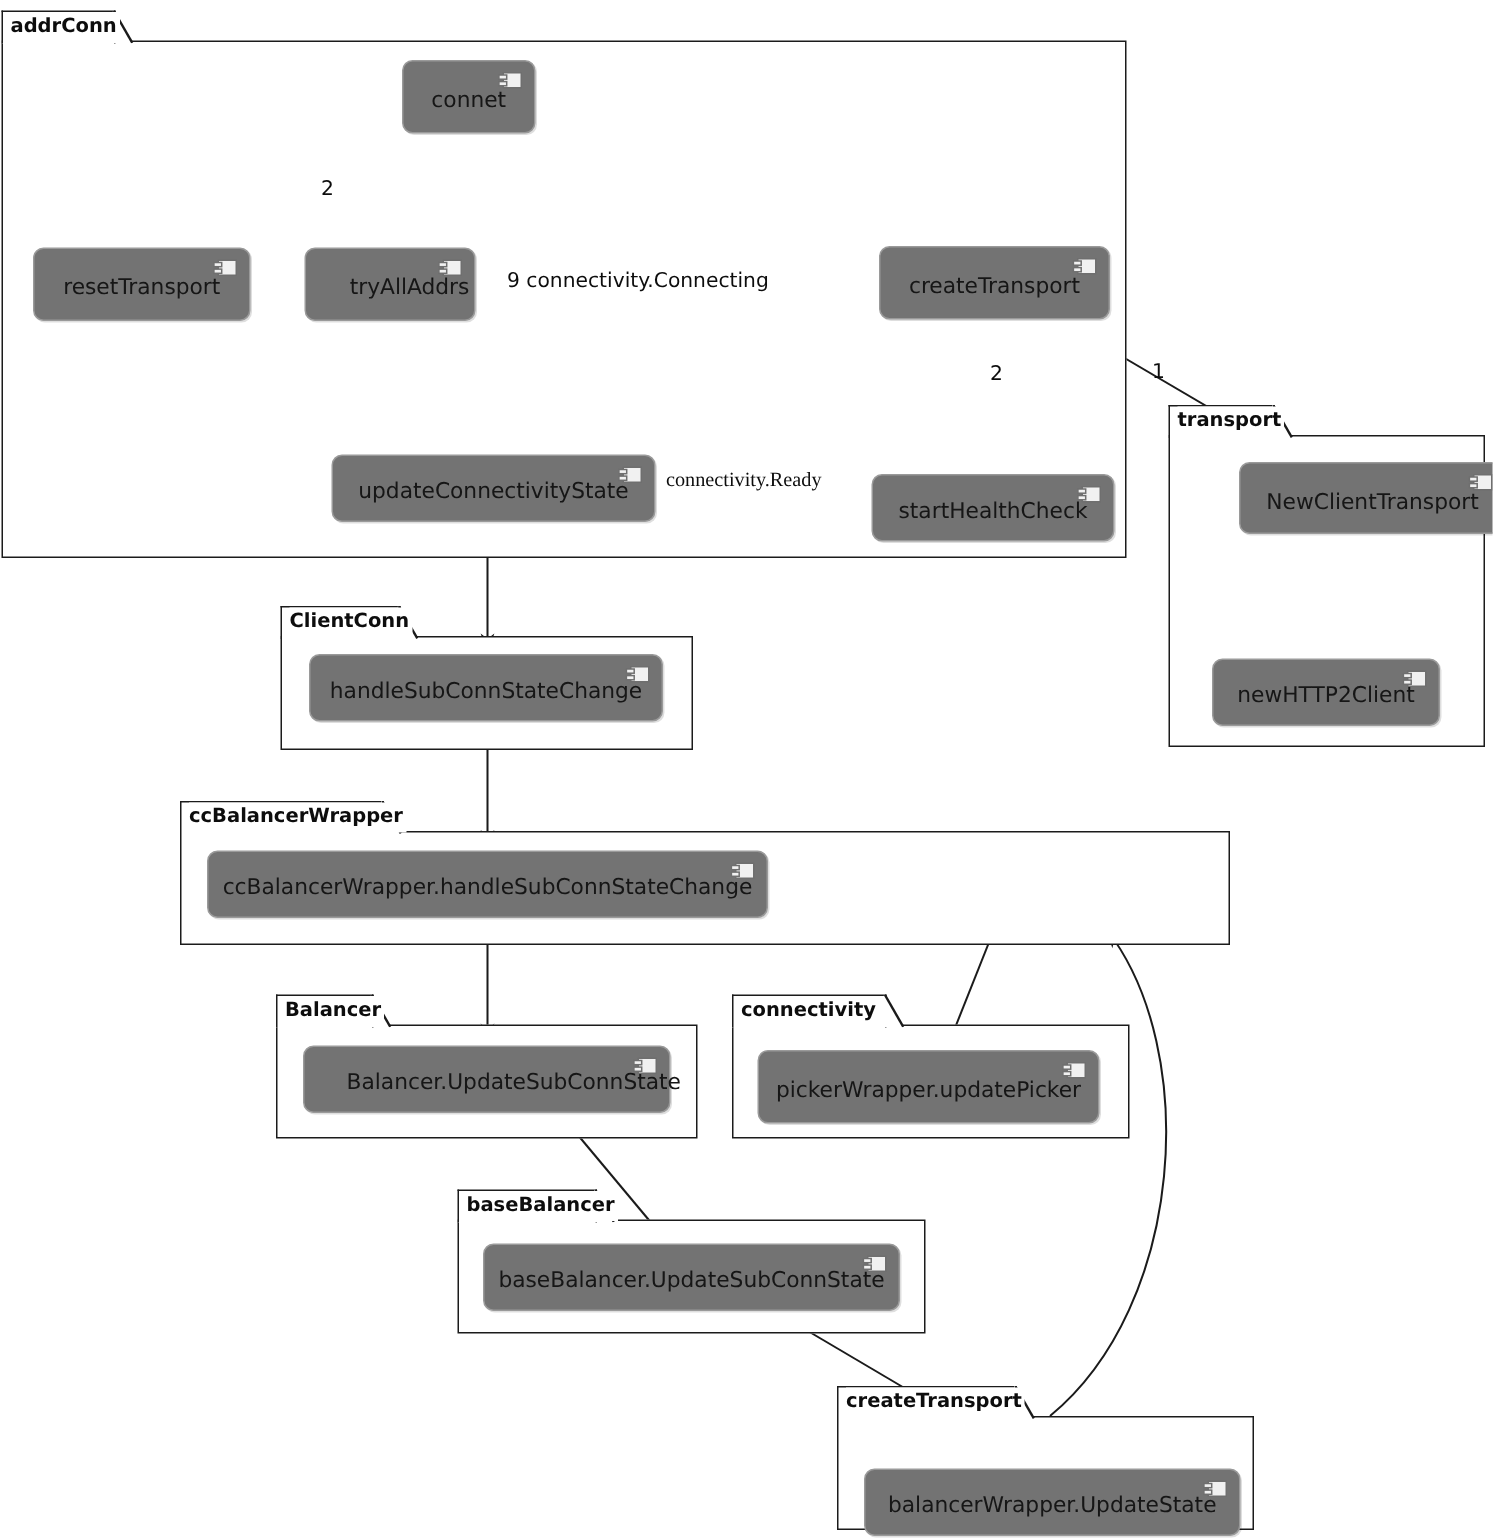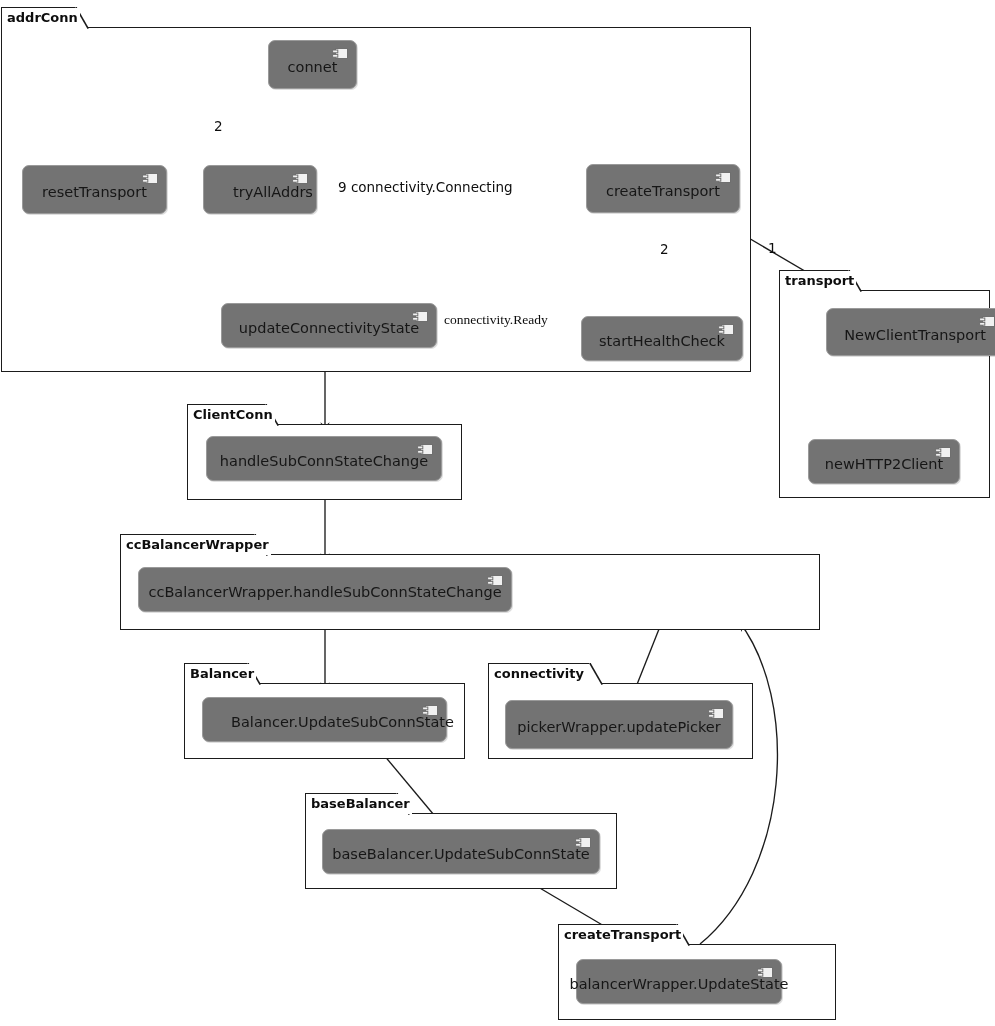--- a/index.html
+++ b/index.html
@@ -394,21 +394,21 @@
     <span class="cmp-icon">
       <svg viewBox="0 0 17 13" width="17" height="13">
         <rect x="3.5" y="1.5" width="12" height="10" fill="#f1f1f1" stroke="#6f6f6f" stroke-width="1"></rect>
         <rect x="0.6" y="3" width="5.2" height="2.8" fill="#f1f1f1" stroke="#6f6f6f" stroke-width="1"></rect>
         <rect x="0.6" y="7.4" width="5.2" height="2.8" fill="#f1f1f1" stroke="#6f6f6f" stroke-width="1"></rect>
       </svg>
     </span>
     <span class="cmp-label">baseBalancer.UpdateSubConnState</span>
   </div>
 
-  <div class="cmp" style="left:576px; top:959px; width:206px; height:45px;">
+  <div class="cmp" style="left:576px; top:979px; width:251px; height:45px;">
     <span class="cmp-icon">
       <svg viewBox="0 0 17 13" width="17" height="13">
         <rect x="3.5" y="1.5" width="12" height="10" fill="#f1f1f1" stroke="#6f6f6f" stroke-width="1"></rect>
         <rect x="0.6" y="3" width="5.2" height="2.8" fill="#f1f1f1" stroke="#6f6f6f" stroke-width="1"></rect>
         <rect x="0.6" y="7.4" width="5.2" height="2.8" fill="#f1f1f1" stroke="#6f6f6f" stroke-width="1"></rect>
       </svg>
     </span>
     <span class="cmp-label">balancerWrapper.UpdateState</span>
   </div>
 

